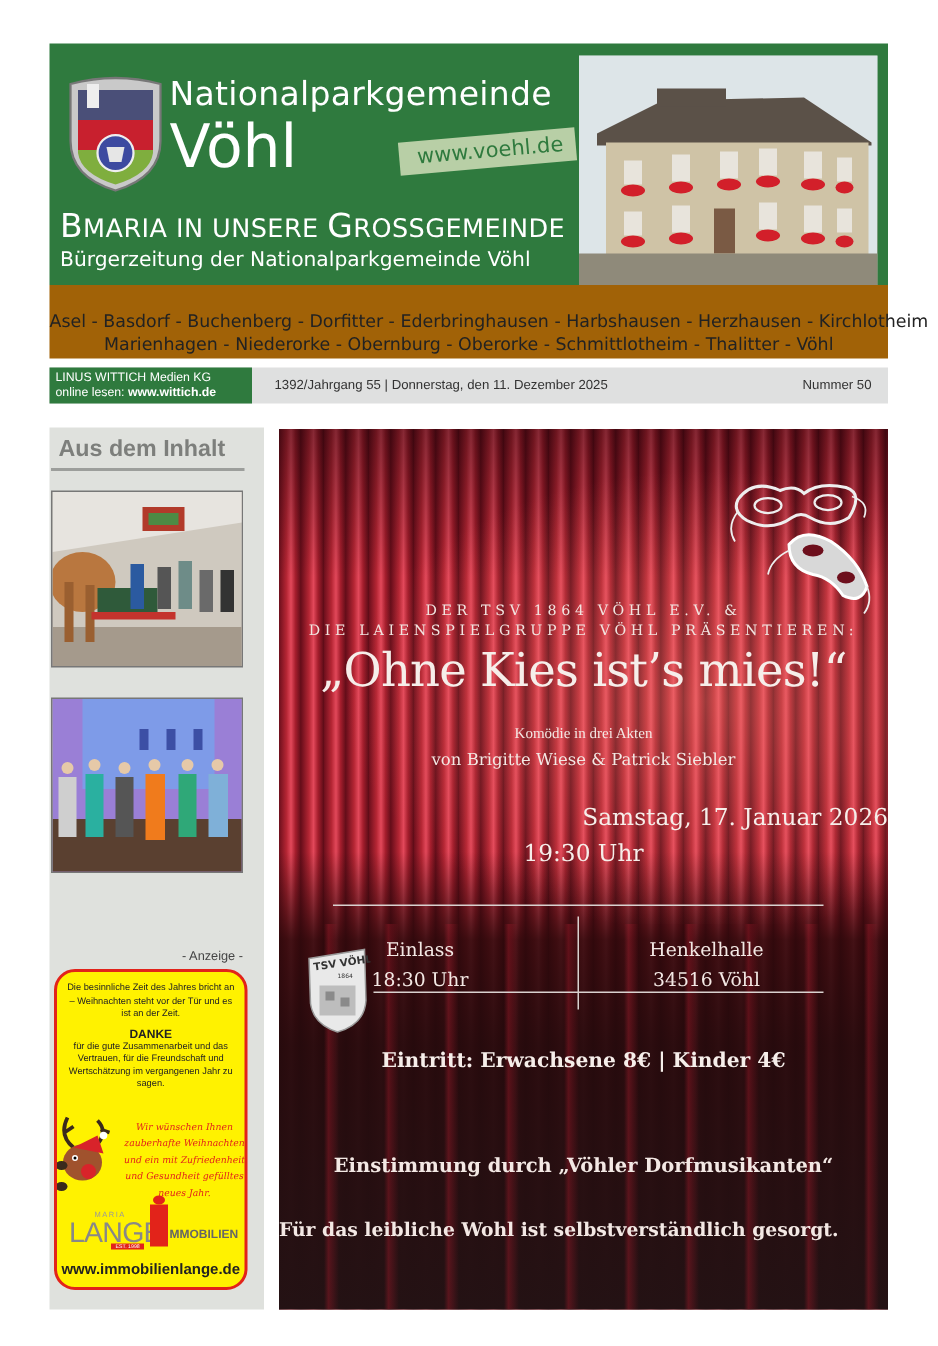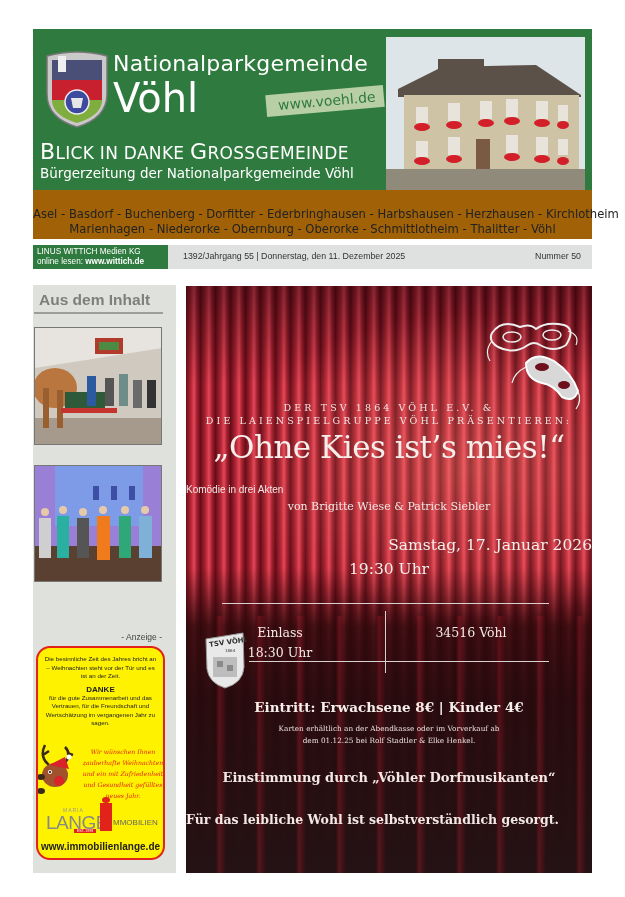--- a/index.html
+++ b/index.html
@@ -40,37 +40,37 @@
   .ad-intro { font-size: 6.2px; line-height: 8.5px; margin-top: 7px; padding: 0 6px; }
   .ad-danke { font-size: 8px; font-weight: bold; margin-top: 4px; }
   .ad-body { font-size: 6.2px; line-height: 8.5px; padding: 0 6px; }
   .ad-wish { position: absolute; left: 44px; top: 98px; width: 82px; font-size: 6.2px; line-height: 11px; color: #e2231a; font-style: italic; font-family: "DejaVu Serif", serif; }
   .reindeer { position: absolute; left: -3px; top: 95px; width: 44px; height: 60px; }
   .logo { position: absolute; left: 8px; top: 155px; width: 113px; height: 34px; }
   .logo-maria { position: absolute; left: 17px; top: 4px; font-size: 5px; color: #999; letter-spacing: 1px; }
   .logo-lange { position: absolute; left: 0; top: 9px; font-size: 19px; color: #888; letter-spacing: -0.5px; }
   .logo-i { position: absolute; left: 54px; top: 0; width: 12px; height: 28px; background: #e2231a; }
   .logo-i::before { content: ""; position: absolute; left: 2px; top: -6px; width: 8px; height: 6px; background: #e2231a; border-radius: 50%; }
-  .logo-imm { position: absolute; left: 67px; top: 15px; font-size: 8px; font-weight: normal; color: #666; }
+  .logo-imm { position: absolute; left: 67px; top: 15px; font-size: 8px; font-weight: bold; color: #666; }
   .logo-est { position: absolute; left: 28px; top: 26px; background: #e2231a; color: #fff; font-size: 3.5px; padding: 0 3px; }
   .ad-url { position: absolute; left: 0; width: 100%; bottom: 6px; font-size: 10px; font-weight: bold; color: #222; }
 
   
   .poster { position: absolute; left: 186px; top: 286px; width: 406px; height: 587px; overflow: hidden;
     background:
       linear-gradient(180deg, rgba(0,0,0,0) 0%, rgba(0,0,0,0) 48%, rgba(40,8,10,0.85) 58%, rgba(35,10,12,0.95) 70%, #241214 100%),
       repeating-linear-gradient(90deg, #6d0f1c 0px, #b52634 5px, #e2485a 8px, #a51e2d 11px, #5a0b16 15px);
   }
   .curtain-glow { position: absolute; left: 0; top: 0; width: 100%; height: 330px; background: radial-gradient(ellipse at 70% 55%, rgba(255,140,120,0.35), rgba(0,0,0,0) 60%), linear-gradient(180deg, rgba(20,0,5,0.45) 0%, rgba(0,0,0,0) 30%); }
   .masks { position: absolute; left: 298px; top: 25px; width: 100px; height: 100px; }
   .present { position: absolute; left: 0; width: 100%; text-align: center; color: #f1e4e0; font-family: "DejaVu Serif", serif; font-size: 9.5px; letter-spacing: 3.1px; white-space: nowrap; }
   .pr1 { top: 116px; }
   .pr2 { top: 129px; }
   .play-title { position: absolute; left: 0; width: 100%; top: 143px; text-align: center; color: #f6eeea; font-family: "DejaVu Serif", serif; font-size: 31px; letter-spacing: -0.5px; white-space: nowrap; }
-  .genre { position: absolute; left: 0; width: 100%; top: 198px; text-align: left; color: #f3e8e4; font-family: Liberation Sans, sans-serif; font-size: 10px; }
+  .genre { position: absolute; left: 0; width: 100%; top: 198px; text-align: center; color: #f3e8e4; font-family: Liberation Serif, serif; font-size: 10px; }
   .authors { position: absolute; left: 0; width: 100%; top: 214px; text-align: center; color: #f3e8e4; font-family: "DejaVu Serif", serif; font-size: 11px; }
   .date { position: absolute; left: 0; width: 100%; top: 250px; text-align: right; color: #f6eeea; font-family: "DejaVu Serif", serif; font-size: 15.5px; }
   .time { position: absolute; left: 0; width: 100%; top: 274px; text-align: center; color: #f6eeea; font-family: "DejaVu Serif", serif; font-size: 15.5px; }
   .rule-h { position: absolute; height: 1px; background: #d9d1cf; }
   .rh1 { left: 36px; top: 317px; width: 327px; }
   .rh2 { left: 63px; top: 375px; width: 300px; }
   .rule-v { position: absolute; left: 199px; top: 325px; width: 1px; height: 62px; background: #d9d1cf; }
   .col { position: absolute; top: 337px; width: 180px; text-align: center; color: #f3e8e4; font-family: "DejaVu Serif", serif; font-size: 12.5px; line-height: 20px; }
   .col-l { left: 34px; width: 120px; }
   .col-r { left: 220px; width: 130px; }
@@ -90,21 +90,21 @@
     <rect x="8" y="10" width="50" height="24" fill="#4a4f78"></rect>
     <rect x="8" y="30" width="50" height="20" fill="#c8202e"></rect>
     <rect x="14" y="6" width="8" height="16" fill="#eee"></rect>
     <path d="M8 50 L58 50 L58 52 Q56 66 33 73 Q10 66 8 52 Z" fill="#7fae3e"></path>
     <circle cx="33" cy="52" r="12" fill="#3d4aa0" stroke="#eee" stroke-width="1.5"></circle>
     <path d="M27 48 L39 48 L37 58 L29 58 Z" fill="#e6e6e6"></path>
   </svg>
   <div class="title-top">Nationalparkgemeinde</div>
   <div class="title-big">Vöhl</div>
   <div class="url-tag">www.voehl.de</div>
-  <div class="blick"><span class="cap">B</span><span>LICK IN DANKE </span><span class="cap">G</span><span>ROSSGEMEINDE</span></div>
+  <div class="blick"><span class="cap">B</span><span>MARIA IN UNSERE </span><span class="cap">G</span><span>ROSSGEMEINDE</span></div>
   <div class="subline">Bürgerzeitung der Nationalparkgemeinde Vöhl</div>
   <div class="photo-town">
     <svg width="199" height="153" viewBox="0 0 199 153">
       <rect x="0" y="0" width="199" height="153" fill="#dde5e8"></rect>
       <polygon points="12,52 56,30 150,28 195,58 195,60 12,60" fill="#5b5148"></polygon>
       <rect x="18" y="58" width="175" height="86" fill="#cfc3a6"></rect>
       <rect x="52" y="22" width="46" height="12" fill="#5b5148"></rect>
       <g fill="#e8e4dc">
         <rect x="30" y="70" width="12" height="16"></rect>
           <rect x="62" y="66" width="12" height="18"></rect>
@@ -251,32 +251,29 @@
 
   <div class="rule-h rh1"></div>
   <div class="rule-v"></div>
   <div class="rule-h rh2"></div>
 
   <div class="col col-l">
     <div>Einlass</div>
     <div>18:30 Uhr</div>
   </div>
   <div class="col col-r">
+    <div>Henkelhalle</div>
     <div>34516 Vöhl</div>
   </div>
 
   <svg class="tsv-crest" viewBox="0 0 44 58">
     <path d="M3 8 L40 2 L41 36 Q40 52 22 57 Q6 52 4 38 Z" fill="#e9e9e9" stroke="#999" stroke-width="1"></path>
     <text x="6" y="14" font-size="7" font-weight="bold" fill="#333" font-family="DejaVu Sans, sans-serif" transform="rotate(-8 20 12)">TSV VÖHL</text>
     <text x="22" y="21" font-size="4" fill="#333" font-family="DejaVu Sans, sans-serif">1864</text>
     <rect x="10" y="26" width="24" height="20" fill="#bdbdbd"></rect>
     <rect x="14" y="30" width="6" height="6" fill="#8a8a8a"></rect>
       <rect x="24" y="34" width="6" height="6" fill="#8a8a8a"></rect>
   </svg>
 
   <div class="prices">Eintritt: Erwachsene 8€ | Kinder 4€</div>
-  <div class="tickets">
-    <div>Karten erhältlich an der Abendkasse oder im Vorverkauf ab</div>
-    <div>dem 01.12.25 bei Rolf Stadtler &amp; Elke Henkel.</div>
-  </div>
   <div class="music">Einstimmung durch „Vöhler Dorfmusikanten“</div>
   <div class="catering">Für das leibliche Wohl ist selbstverständlich gesorgt.</div>
 </div>
 
 </body></html>

